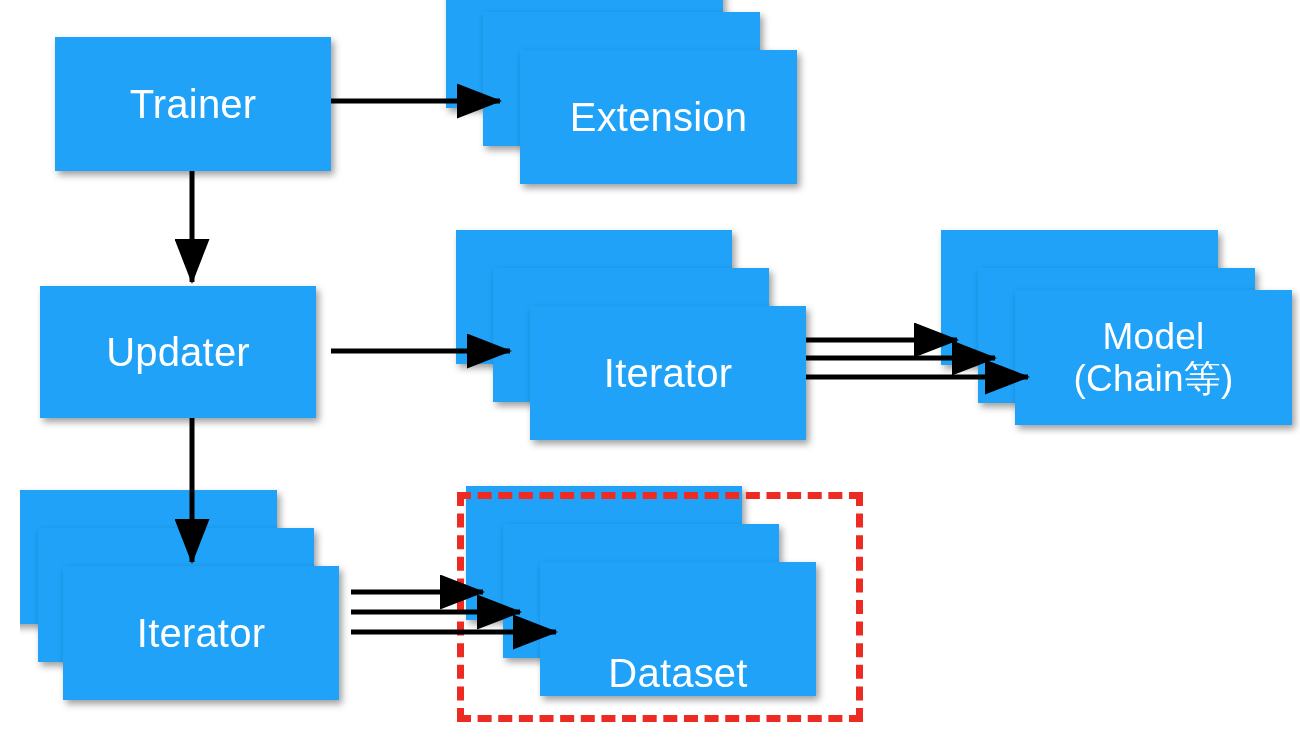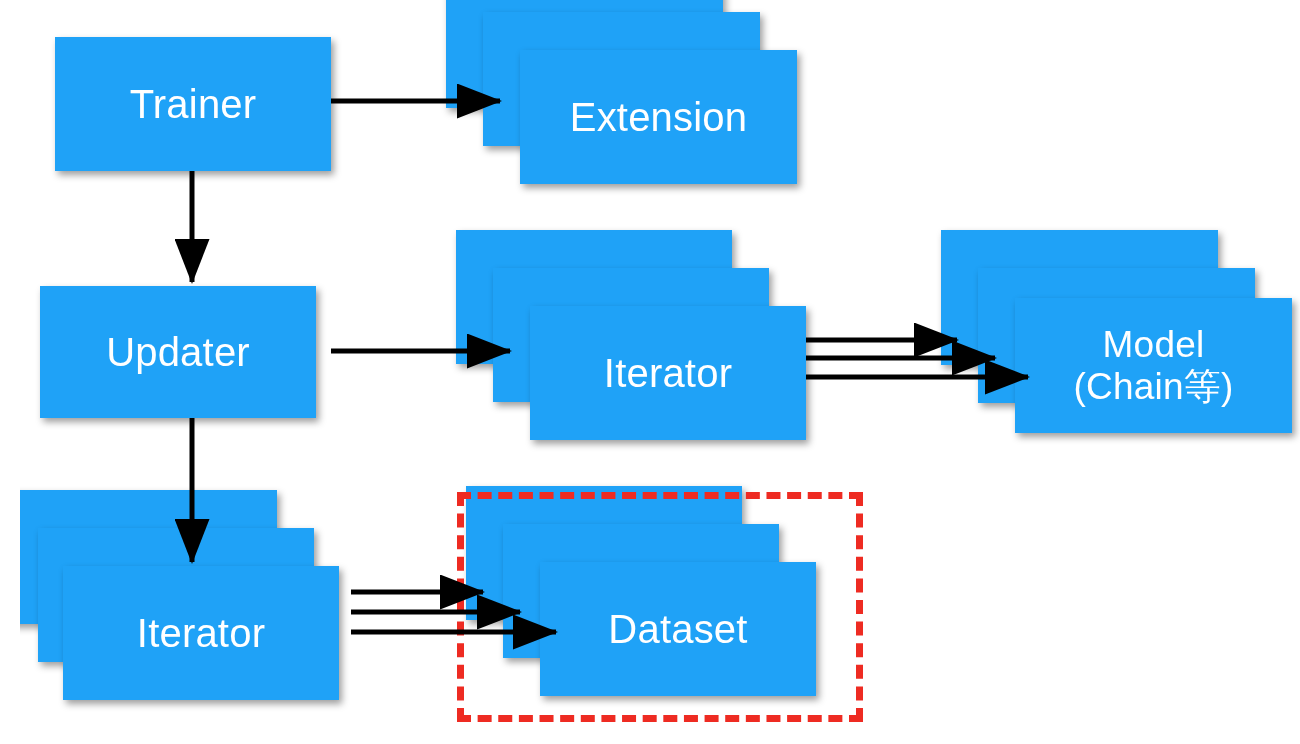--- a/index.html
+++ b/index.html
@@ -97,36 +97,36 @@
       <div class="node" style="left: 0px; top: 0px;">
         <div class="card back" style="--blue: #1FA2F7; left: 436px; top: 230px; width: 276px; height: 134px;"></div>
         <div class="card mid" style="--blue: #1FA2F7; left: 473px; top: 268px; width: 276px; height: 134px;"></div>
         <div class="card front" style="--blue: #1FA2F7; left: 510px; top: 306px; width: 276px; height: 134px;">
           <div class="node-label">Iterator</div>
         </div>
       </div>
       <div class="node" style="left: 0px; top: 0px;">
         <div class="card back" style="--blue: #1FA2F7; left: 921px; top: 230px; width: 277px; height: 135px;"></div>
         <div class="card mid" style="--blue: #1FA2F7; left: 958px; top: 268px; width: 277px; height: 135px;"></div>
-        <div class="card front" style="--blue: #1FA2F7; left: 995px; top: 298px; width: 277px; height: 135px;">
+        <div class="card front" style="--blue: #1FA2F7; left: 995px; top: 290px; width: 277px; height: 135px;">
           <div class="node-label two-line">Model
 (Chain等)</div>
         </div>
       </div>
       <div class="node" style="left: 0px; top: 0px;">
         <div class="card back" style="--blue: #1FA2F7; left: -19px; top: 490px; width: 276px; height: 134px;"></div>
         <div class="card mid" style="--blue: #1FA2F7; left: 18px; top: 528px; width: 276px; height: 134px;"></div>
         <div class="card front" style="--blue: #1FA2F7; left: 43px; top: 566px; width: 276px; height: 134px;">
           <div class="node-label">Iterator</div>
         </div>
       </div>
       <div class="node" style="left: 0px; top: 0px;">
         <div class="card back" style="--blue: #1FA2F7; left: 446px; top: 486px; width: 276px; height: 134px;"></div>
         <div class="card mid" style="--blue: #1FA2F7; left: 483px; top: 524px; width: 276px; height: 134px;"></div>
-        <div class="card front" style="--blue: #1FA2F7; left: 520px; top: 562px; width: 276px; height: 134px;">
+        <div class="card front" style="--blue: #1FA2F7; left: 520px; top: 562px; width: 276px; height: 134px; align-items: flex-end;">
           <div class="node-label">Dataset</div>
         </div>
       </div>
     </div>
 
   <svg id="wires" viewBox="0 0 1300 744" xmlns="http://www.w3.org/2000/svg">
     <defs>
       <marker id="arrowhead" markerWidth="9" markerHeight="7" refX="8.6" refY="3.5" orient="auto" markerUnits="strokeWidth">
         <polygon points="0 0, 9 3.5, 0 7" fill="#000000"></polygon>
       </marker>

